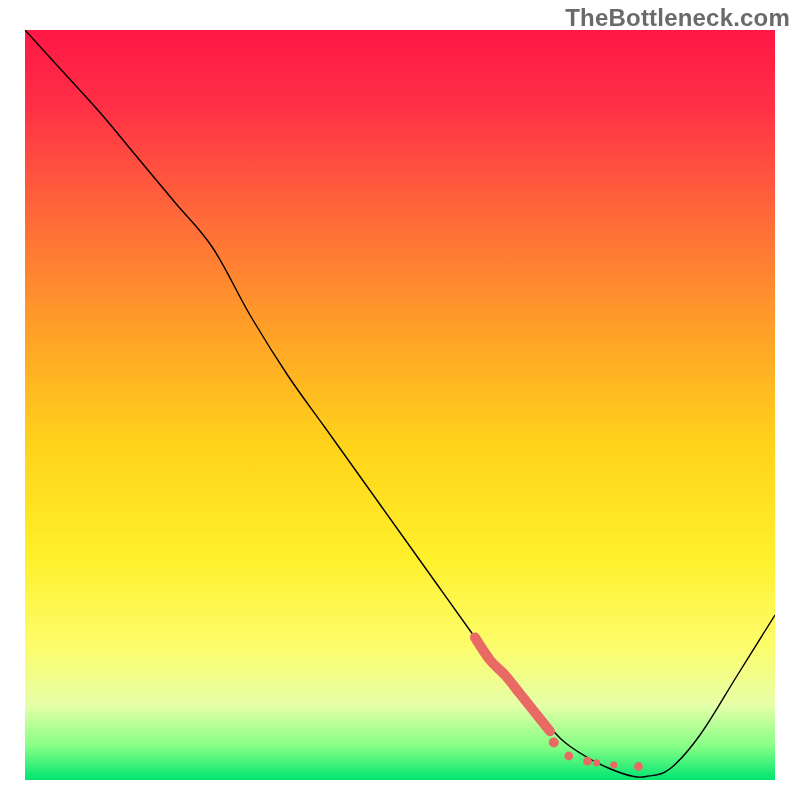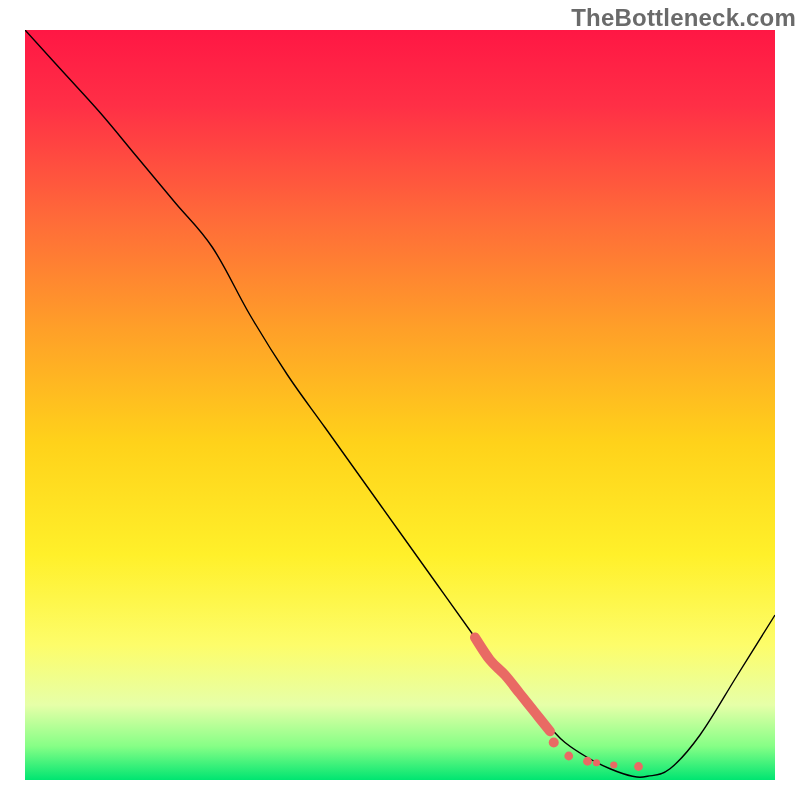--- a/index.html
+++ b/index.html
@@ -12,21 +12,21 @@
     overflow: hidden;
   }
   .stage {
     position: relative;
     width: 800px;
     height: 800px;
   }
   .watermark {
     position: absolute;
     top: 4px;
-    right: 4px;
+    right: 10px;
     font-size: 24px;
     font-weight: 600;
     color: #6a6a6a;
     letter-spacing: 0.2px;
     z-index: 10;
   }
   .plot {
     position: absolute;
     left: 25px;
     top: 30px;

